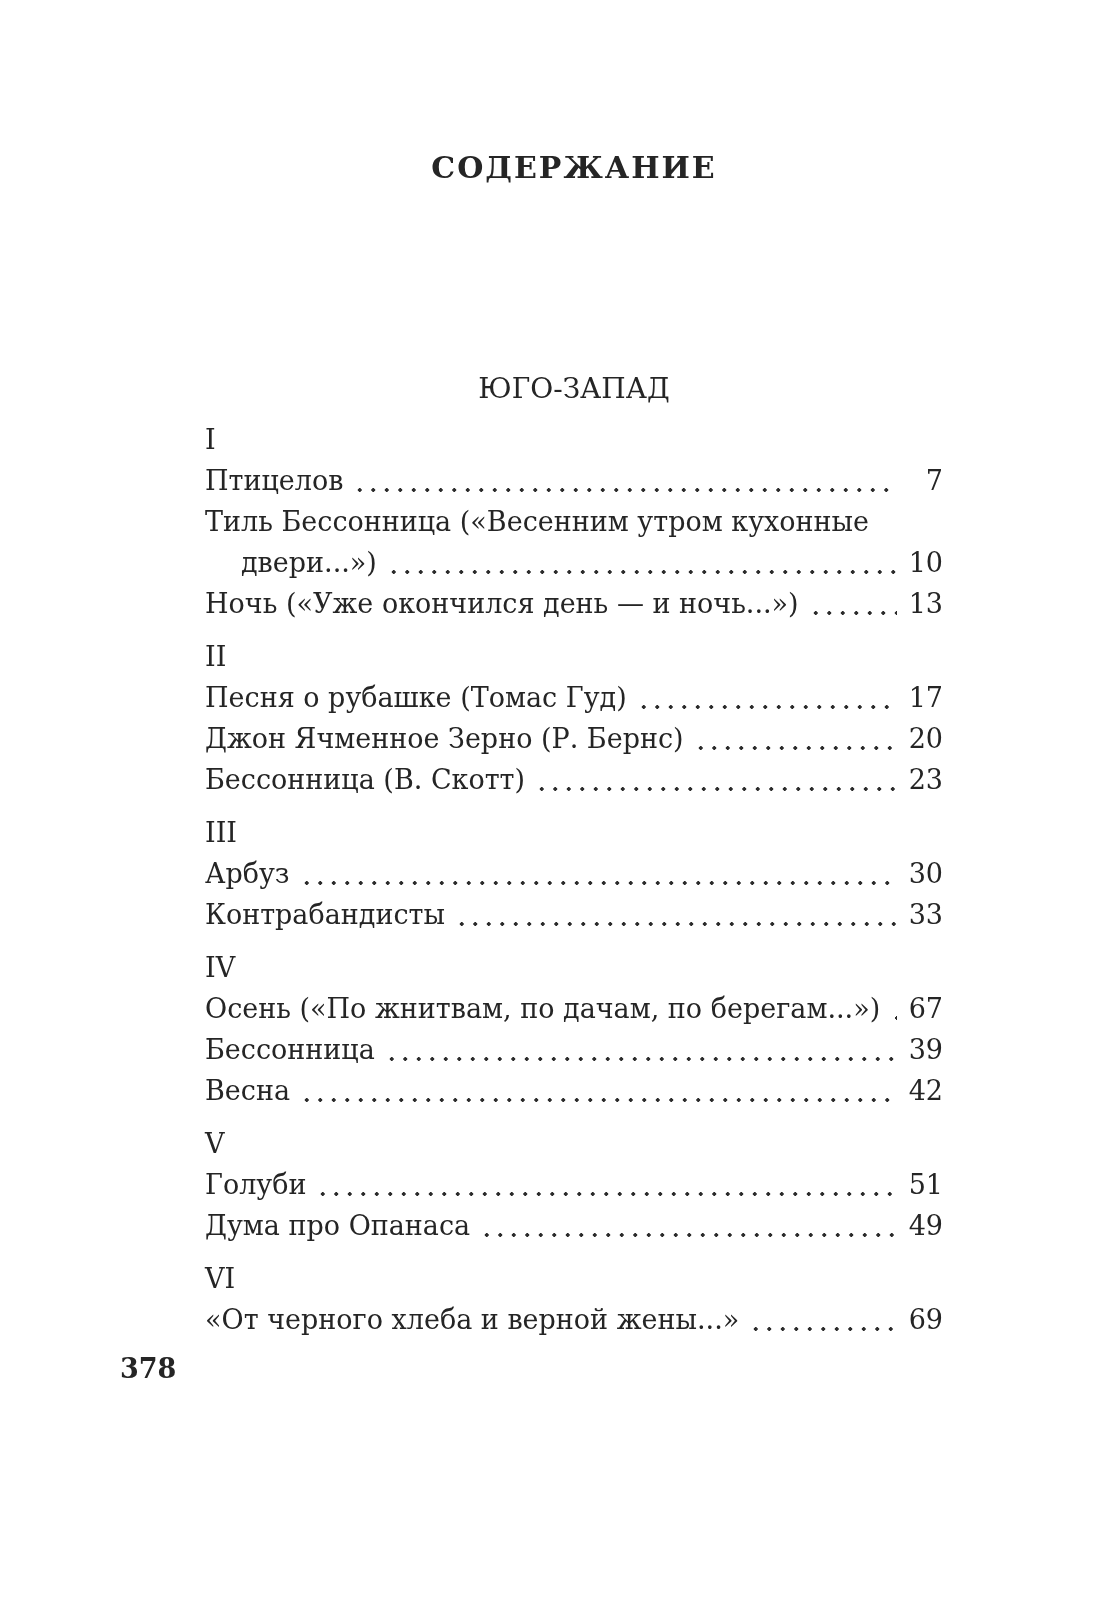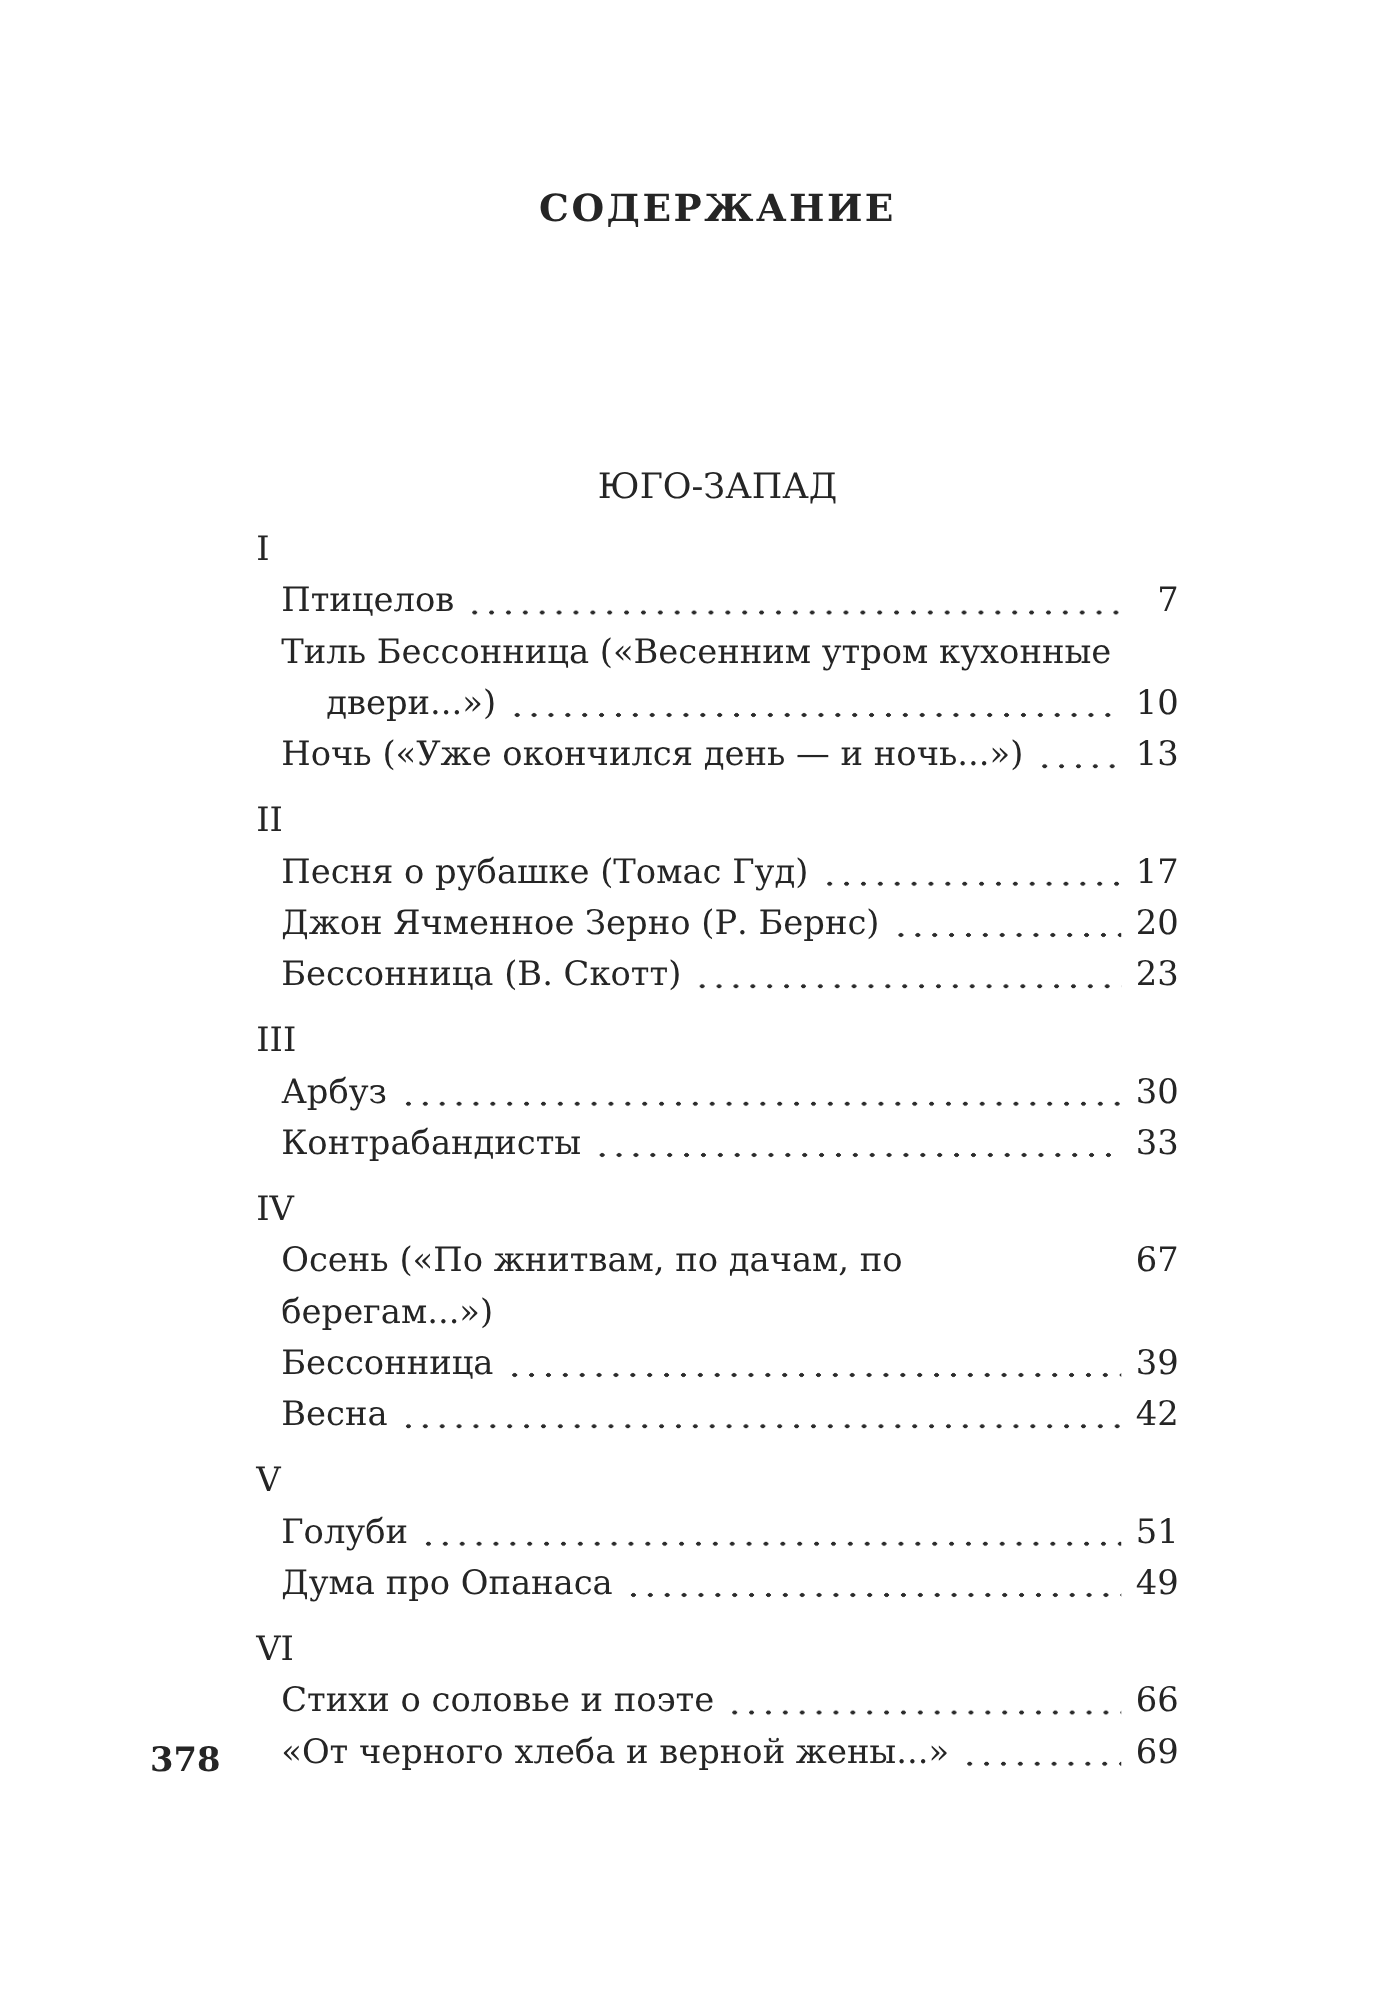--- a/index.html
+++ b/index.html
@@ -24,40 +24,39 @@
   }
   .section {
     text-align: center;
     font-size: 28px;
     margin-top: 186px;
     line-height: 34px;
   }
   .toc { margin-top: 13px; font-size: 27px; }
   .group { margin-top: 12px; }
   .numeral { line-height: 41px; }
-  .row { display: flex; line-height: 41px; align-items: stretch; margin-left: 20px; }
+  .row { display: flex; line-height: 41px; align-items: stretch; }
   .row .t { white-space: pre-wrap; }
   .leader {
     flex: 1 1 auto;
     margin: 0 6px 0 10px;
     background-image: radial-gradient(circle, #2b2b2b 1.7px, transparent 1.9px);
     background-size: 13.5px 6px;
     background-repeat: repeat-x;
     background-position: 0 calc(100% - 8px);
   }
   .pg { min-width: 40px; text-align: right; }
   .indent { padding-left: 36px; }
   .folio {
     position: absolute;
     left: 120px;
     top: 1348px;
     font-weight: 700;
     font-size: 27px;
     line-height: 41px;
-    margin-top: 40px;
   }
 </style>
 </head>
 <body>
 
 <div class="page">
 
   <h1 class="title">СОДЕРЖАНИЕ</h1>
 
   <div class="section">ЮГО-ЗАПАД</div>
@@ -148,25 +147,20 @@
       <div class="row">
         <span class="t">Дума про Опанаса</span>
         <span class="leader"></span>
         <span class="pg">49</span>
       </div>
     </section>
 
     <section class="group">
       <div class="numeral">VI</div>
       <div class="row">
-        <span class="t">Стихи о соловье и поэте</span>
-        <span class="leader"></span>
-        <span class="pg">66</span>
-      </div>
-      <div class="row">
         <span class="t">«От черного хлеба и верной жены...»</span>
         <span class="leader"></span>
         <span class="pg">69</span>
       </div>
     </section>
 
   </div>
 </div>
 
 <div class="folio">378</div>

